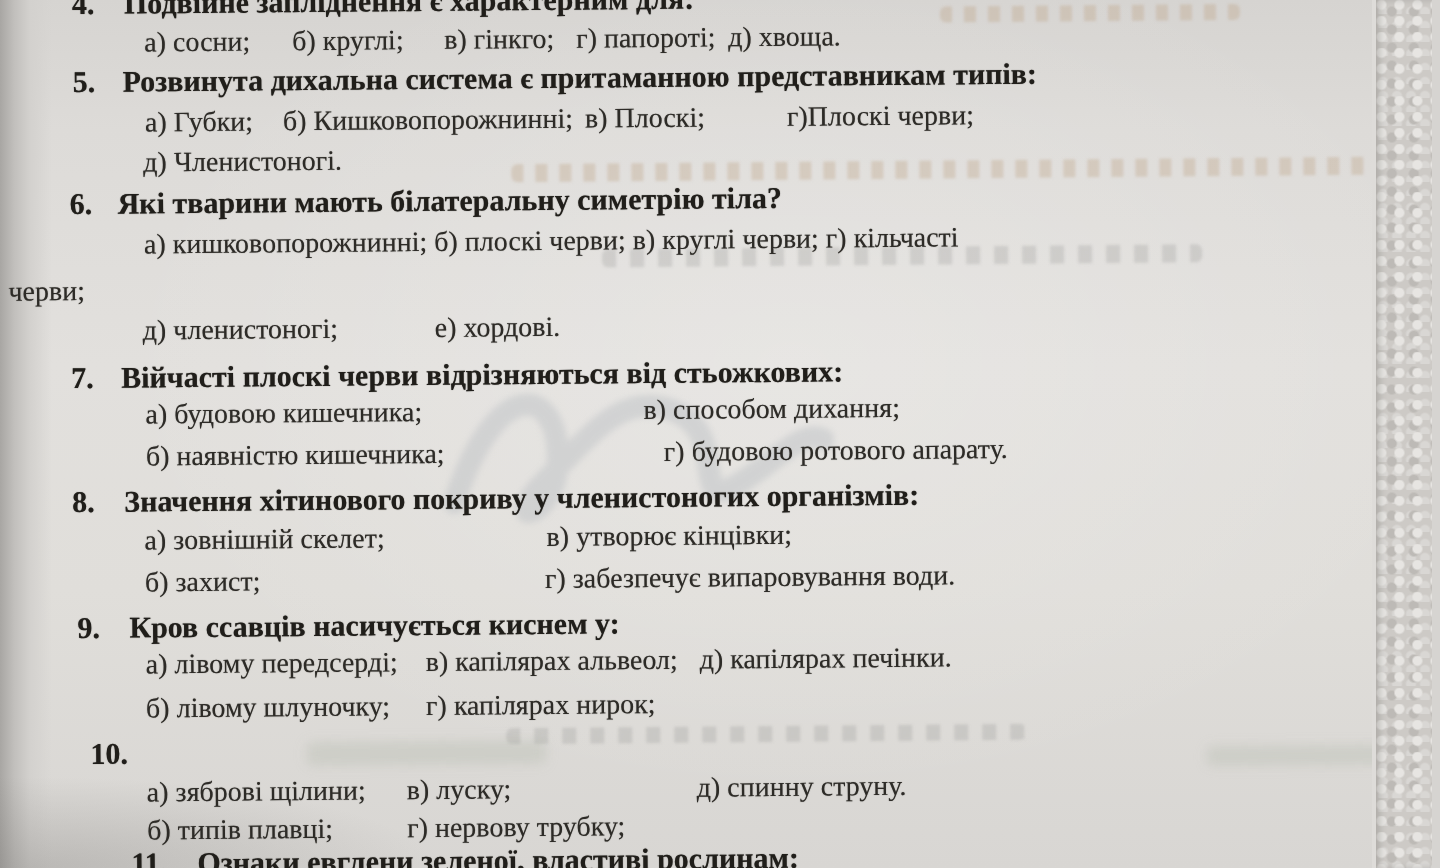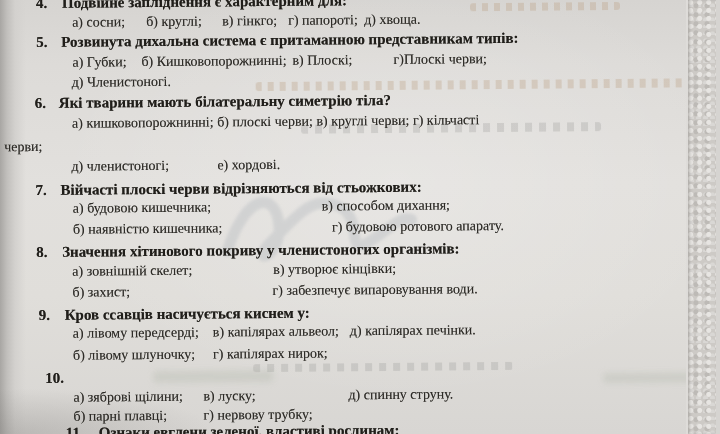--- a/index.html
+++ b/index.html
@@ -145,21 +145,21 @@
 
     <div class="line head" style="top:368px;">
       <span class="cell" style="left:42px;">10.</span>
     </div>
     <div class="line" style="top:388px;">
       <span class="cell" style="left:70px;">а) зяброві щілини;</span>
       <span class="cell" style="left:200px;">в) луску;</span>
       <span class="cell" style="left:318px;margin-left:27px;">д) спинну струну.</span>
     </div>
     <div class="line" style="top:407px;">
-      <span class="cell" style="left:70px;">б) парні плавці;</span>
+      <span class="cell" style="left:70px;">б) типів плавці;</span>
       <span class="cell" style="left:200px;">г) нервову трубку;</span>
     </div>
 
     <div class="line head" style="top:423px;">
       <span class="cell" style="left:62px;">11.</span>
       <span class="cell" style="left:95px;">Ознаки евглени зеленої, властиві рослинам:</span>
     </div>
 
   </div>
 

